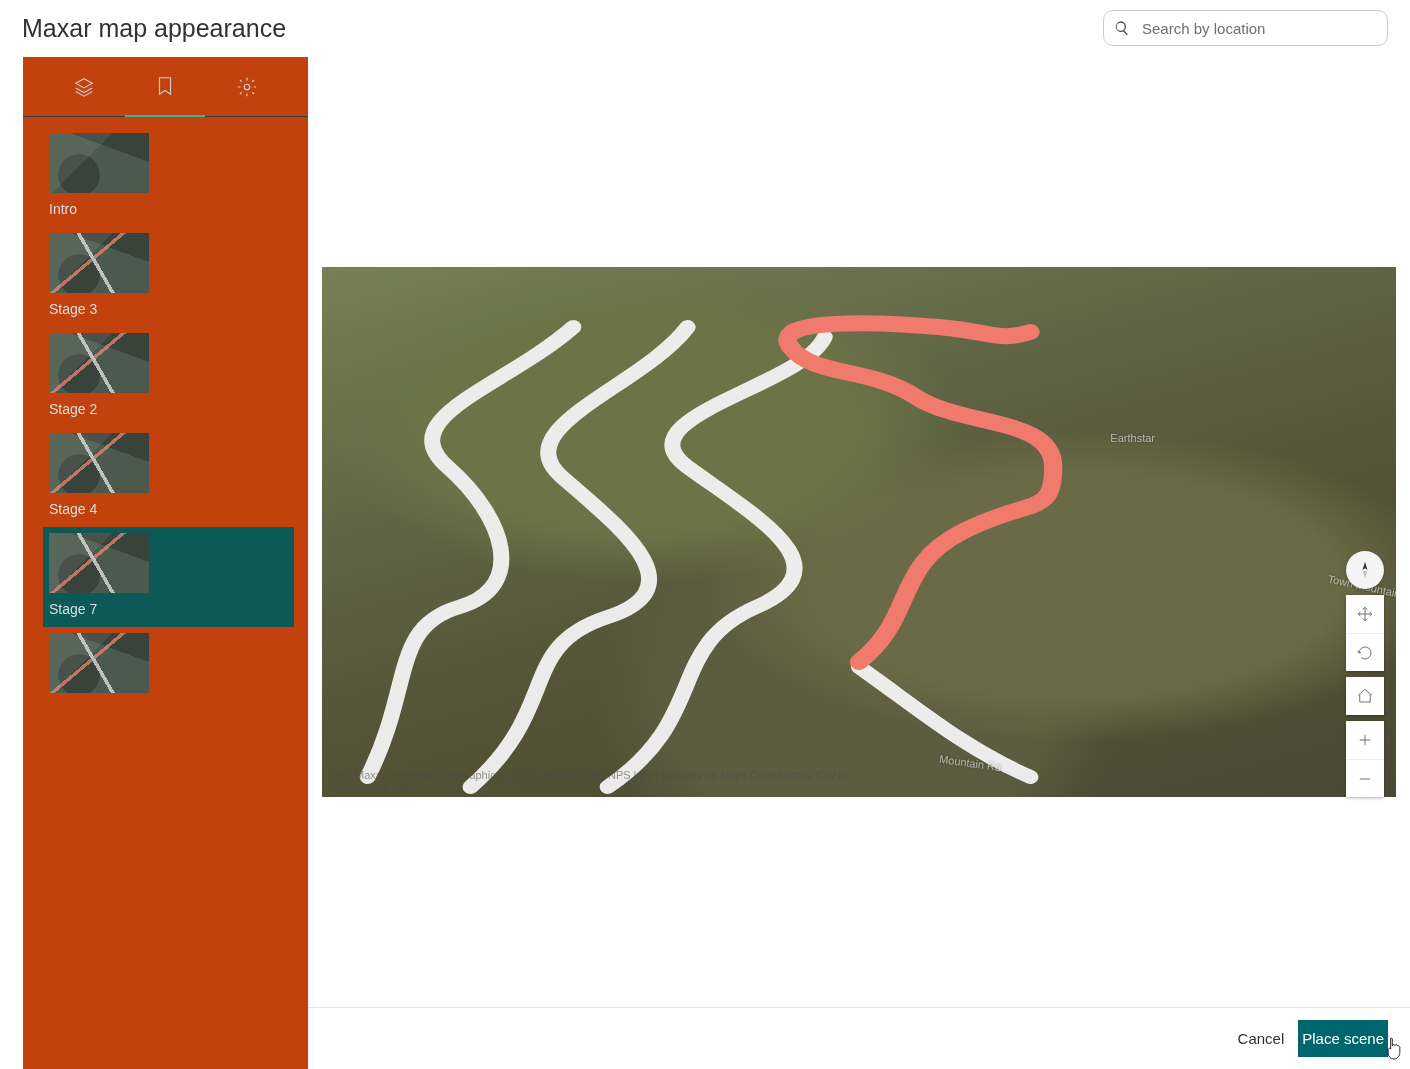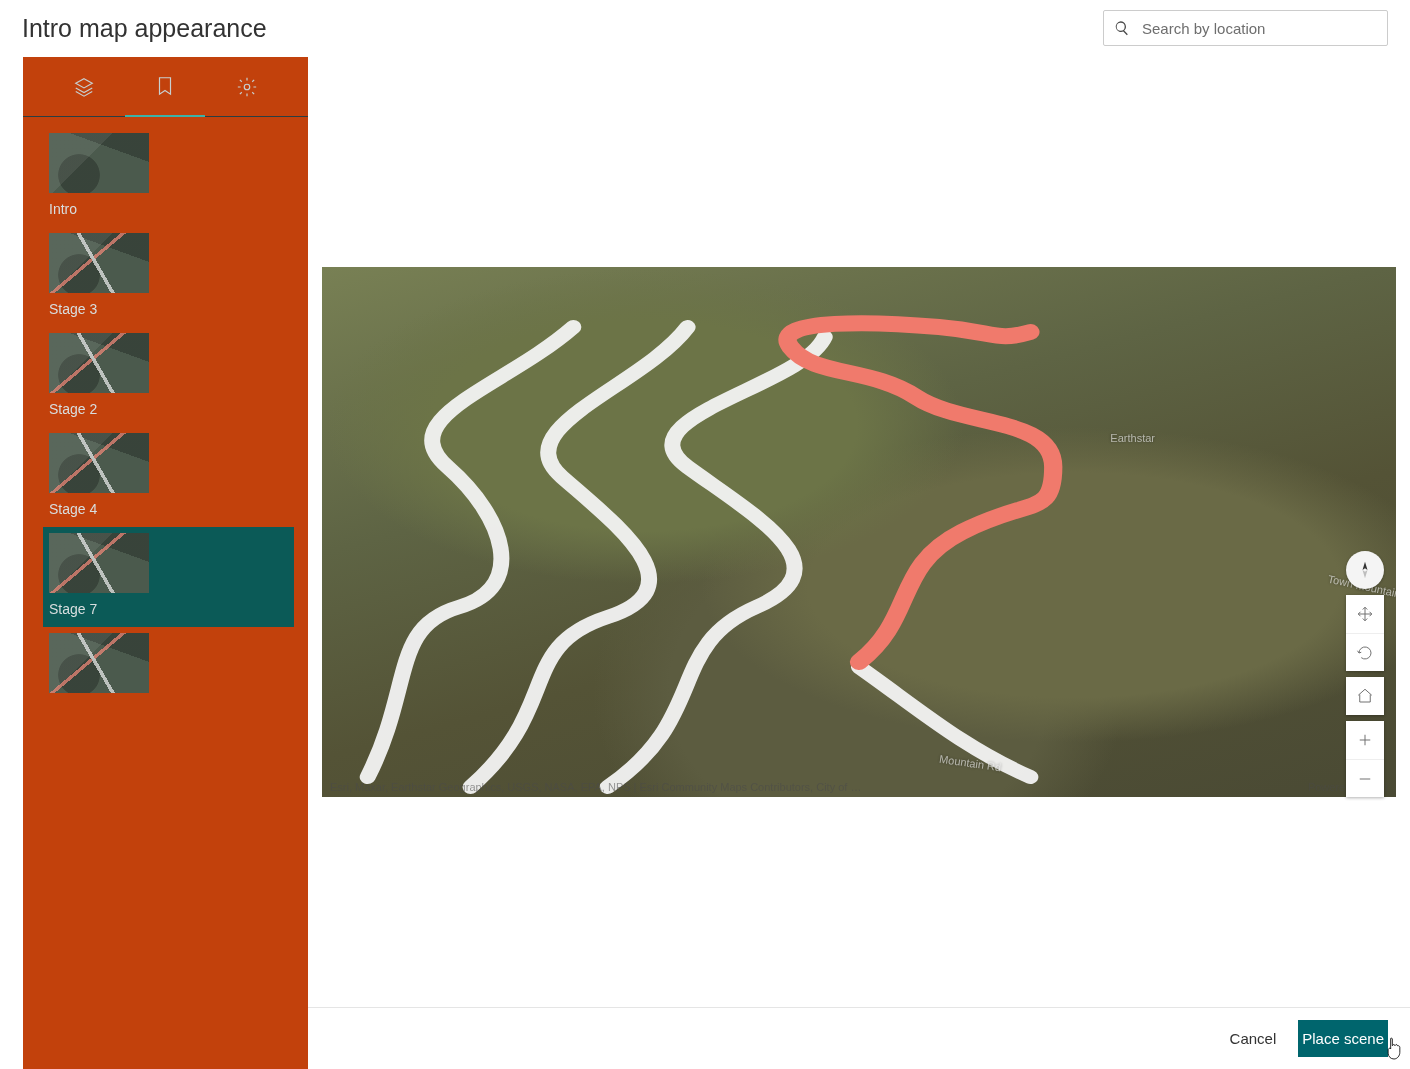--- a/index.html
+++ b/index.html
@@ -5,21 +5,21 @@
   * { box-sizing: border-box; margin: 0; padding: 0; }
   html, body { height: 100%; font-family: "Segoe UI", Avenir, Arial, sans-serif; background:#fff; color:#323232; }
   body { width:1410px; height:1069px; overflow:hidden; transform-origin: top left; }
 
   
   .header {
     height:57px; display:flex; align-items:center; justify-content:space-between;
     padding:0 22px; border-bottom:1px solid transparent;
   }
   .page-title { font-size:25px; font-weight:400; color:#323232; }
-  .search-wrap { width:285px; height:36px; border:1px solid #ccc; border-radius:2px;
+  .search-wrap { width:285px; height:36px; border:1px solid #ccc; border-radius:10px;
     display:flex; align-items:center; padding:0 10px; color:#6e6e6e; }
   .search-wrap svg { width:16px; height:16px; fill:#4a4a4a; flex-shrink:0; }
   .search-input { border:none; outline:none; flex:1; margin-left:12px; font-size:15px; background:transparent; color:#323232; }
   .search-input::placeholder { color:#6e6e6e; }
 
   
   .body { display:flex; height:calc(100% - 57px); }
 
   
   .sidebar { width:285px; background:#c2410c; color:#d0d7d8; display:flex; flex-direction:column;margin-left:23px; }
@@ -61,45 +61,45 @@
     background:
       radial-gradient(ellipse at 30% 30%, #6c7447 0 20%, transparent 30%),
       radial-gradient(ellipse at 70% 60%, #6a6a46 0 25%, transparent 35%),
       radial-gradient(ellipse at 50% 80%, #5c5c40 0 25%, transparent 35%),
       linear-gradient(165deg, #788054 0%, #5e6444 35%, #545336 60%, #4a4a34 100%);
   }
   .scene svg.routes { position:absolute; inset:0; width:100%; height:100%; }
   .route-white { stroke:#f3f3f3; stroke-width:14; stroke-linecap:round; stroke-linejoin:round; fill:none; opacity:.95; }
   .route-red   { stroke:#f07a6c; stroke-width:16; stroke-linecap:round; stroke-linejoin:round; fill:none; }
   .road-label { position:absolute; font-size:11px; color:#e5e5e5; opacity:.65; white-space:nowrap; text-shadow:0 0 3px rgba(0,0,0,.6); }
-  .attribution { position:absolute; left:8px; right:8px; bottom:4px; font-size:11px; color:#4a4a4a; opacity:.55; display:flex; justify-content:space-between; }
+  .attribution { position:absolute; left:8px; right:8px; bottom:4px; font-size:11px; color:#4a4a4a; opacity:.55; display:flex; justify-content:space-between;flex-direction:column; }
   .attribution span:last-child { opacity:.8; }
 
   
   .map-controls { position:absolute; right:26px; bottom:210px; display:flex; flex-direction:column; gap:6px; align-items:center; }
   .compass { width:38px; height:38px; border-radius:50%; background:#f4f4f4; box-shadow:0 1px 3px rgba(0,0,0,.3); display:flex; align-items:center; justify-content:center; cursor:pointer; }
   .compass svg { width:20px; height:20px; }
   .btn-stack { background:#fff; box-shadow:0 1px 3px rgba(0,0,0,.3); display:flex; flex-direction:column; }
   .map-btn { width:38px; height:38px; display:flex; align-items:center; justify-content:center; cursor:pointer; border-top:1px solid #eee; }
   .map-btn:first-child { border-top:none; }
   .map-btn svg { width:18px; height:18px; stroke:#6e6e6e; stroke-width:1.3; fill:none; }
 
   
-  .footer { height:62px; border-top:1px solid #e5e5e5; display:flex; align-items:center; justify-content:flex-end; gap:18px; padding:0 22px; }
+  .footer { height:62px; border-top:1px solid #e5e5e5; display:flex; align-items:center; justify-content:flex-end; gap:10px; padding:0 22px; }
   .btn-text { font-size:15px; color:#323232; cursor:pointer; padding:8px 4px; }
   .btn-primary { background:#00656d; color:#fff; border:none; font-size:15px; padding:10px 4px; cursor:pointer; }
 
   
   .cursor { position:absolute; right:6px; bottom:7px; width:20px; height:26px; pointer-events:none; z-index:50; }
 </style>
 </head>
 <body>
 
 <div class="header">
-  <div class="page-title">Intro map appearance</div>
+  <div class="page-title">Maxar map appearance</div>
   <div class="search-wrap">
     <svg viewBox="0 0 24 24">
         <path d="M10 2a8 8 0 015.3 13.9l5.4 5.4-1.4 1.4-5.4-5.4A8 8 0 1110 2zm0 2a6 6 0 100 12 6 6 0 000-12z"></path>
       </svg>
     <input class="search-input" placeholder="Search by location" style="">
   </div>
 </div>
 
 <div class="body">
 

